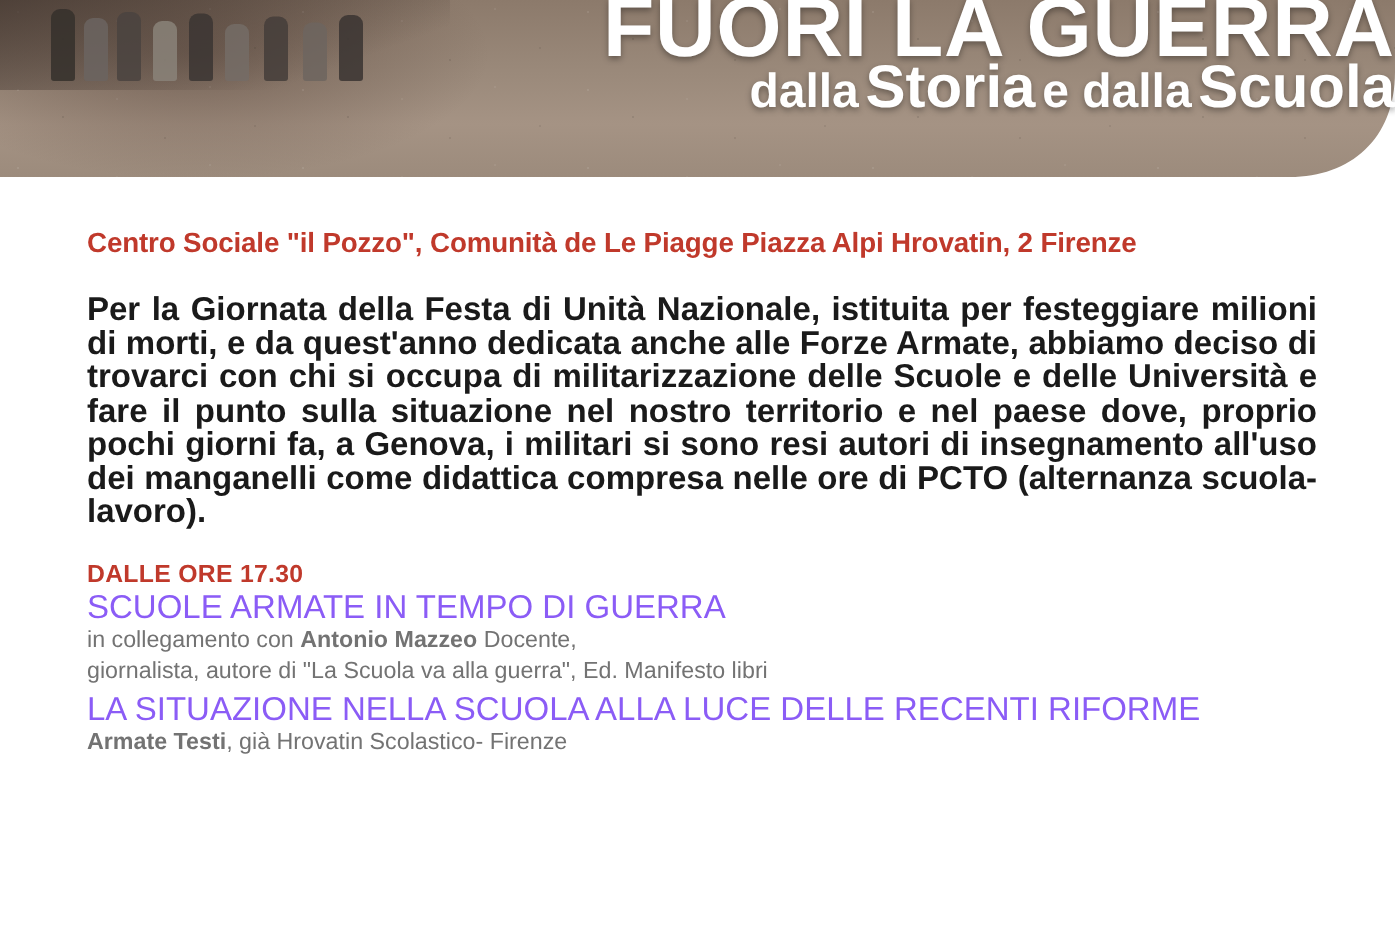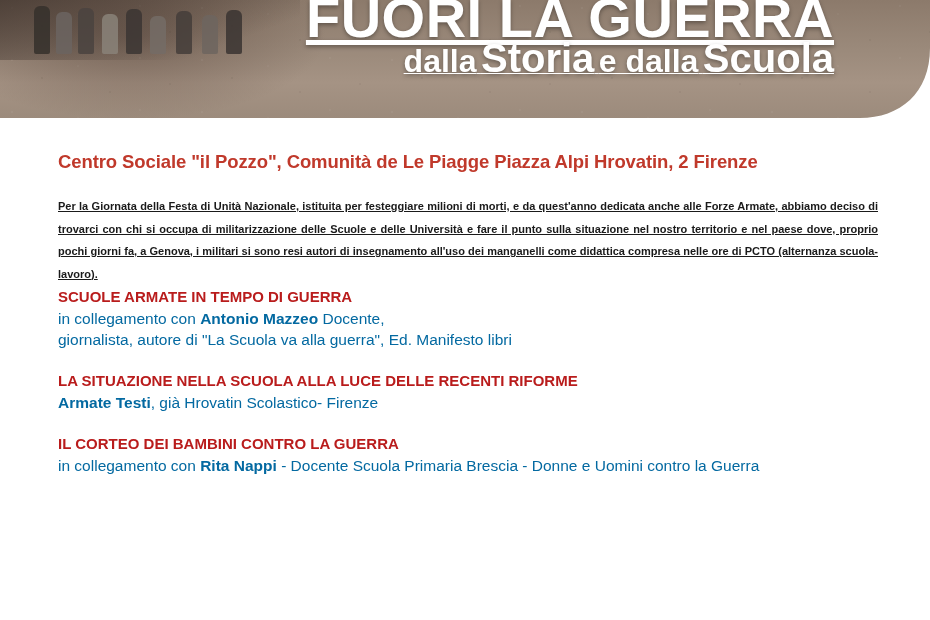--- a/index.html
+++ b/index.html
@@ -92,24 +92,22 @@
     height: 70px;
     pointer-events: none;
   }
 
   .title-block {
     position: absolute;
     left: 0;
     top: 0;
     width: 930px;
     text-align: right;
-    padding-right: 96px;
     box-sizing: border-box;
     color: #ffffff;
-    text-decoration: underline;
   }
   .title-main {
     font-size: 56px;
     font-weight: bold;
     letter-spacing: 0.5px;
     line-height: 52px;
     margin-top: -8px;
     text-shadow: 0 2px 4px rgba(0,0,0,0.35);
     white-space: nowrap;
   }
@@ -130,46 +128,45 @@
   .venue {
     margin-top: 33px;
     color: #c0392b;
     font-size: 18.5px;
     font-weight: bold;
     letter-spacing: -0.1px;
     white-space: nowrap;
   }
   .intro {
     margin-top: 22px;
-    font-size: 11px;
+    font-size: 22px;
     font-weight: bold;
     color: #1a1a1a;
     line-height: 22.5px;
     text-align: justify;
     width: 820px;
-    text-decoration: underline;
   }
   .time-label {
     margin-top: 21px;
     color: #c0392b;
     font-size: 16.5px;
     font-weight: bold;
     letter-spacing: 0.2px;
   }
   .entry { margin-top: 1px; }
-  .entry.spaced { margin-top: 20px; }
+  .entry.spaced { margin-top: 4px; }
   .entry-title {
-    font-size: 15px;
-    font-weight: bold;
-    color: #b91c1c;
+    font-size: 22px;
+    font-weight: normal;
+    color: #8b5cf6;
     line-height: 22px;
   }
   .entry-line {
     font-size: 15.5px;
-    color: #0369a1;
+    color: #737373;
     line-height: 21px;
   }
   .entry-line b { font-weight: bold; }
 </style>
 </head>
 <body>
 
 <div class="poster">
 
   <div class="header">
@@ -200,32 +197,29 @@
       </div>
     </div>
   </div>
 
   <div class="body-wrap">
 
     <div class="venue">Centro Sociale "il Pozzo", Comunità de Le Piagge Piazza Alpi Hrovatin, 2 Firenze</div>
 
     <div class="intro">Per la Giornata della Festa di Unità Nazionale, istituita per festeggiare milioni di morti, e da quest'anno dedicata anche alle Forze Armate, abbiamo deciso di trovarci con chi si occupa di militarizzazione delle Scuole e delle Università e fare il punto sulla situazione nel nostro territorio e nel paese dove, proprio pochi giorni fa, a Genova, i militari si sono resi autori di insegnamento all'uso dei  manganelli come didattica compresa nelle ore di PCTO (alternanza scuola-lavoro).</div>
 
+    <div class="time-label">DALLE ORE 17.30</div>
 
     <div class="entry">
       <div class="entry-title">SCUOLE ARMATE IN TEMPO DI GUERRA</div>
       <div class="entry-line"><span>in collegamento con </span><b>Antonio Mazzeo</b><span> Docente,</span></div>
       <div class="entry-line">giornalista, autore di "La Scuola va alla guerra", Ed. Manifesto libri</div>
     </div>
 
     <div class="entry spaced">
       <div class="entry-title">LA SITUAZIONE NELLA SCUOLA ALLA LUCE DELLE RECENTI RIFORME</div>
       <div class="entry-line"><span></span><b>Armate Testi</b><span>, già Hrovatin Scolastico- Firenze</span></div>
     </div>
 
 
-    <div class="entry spaced">
-      <div class="entry-title">IL CORTEO DEI BAMBINI CONTRO LA GUERRA</div>
-      <div class="entry-line"><span>in collegamento con </span><b>Rita Nappi</b><span> - Docente Scuola Primaria Brescia - Donne e Uomini contro la Guerra</span></div>
-    </div>
 
   </div>
 </div>
 
 </body></html>

